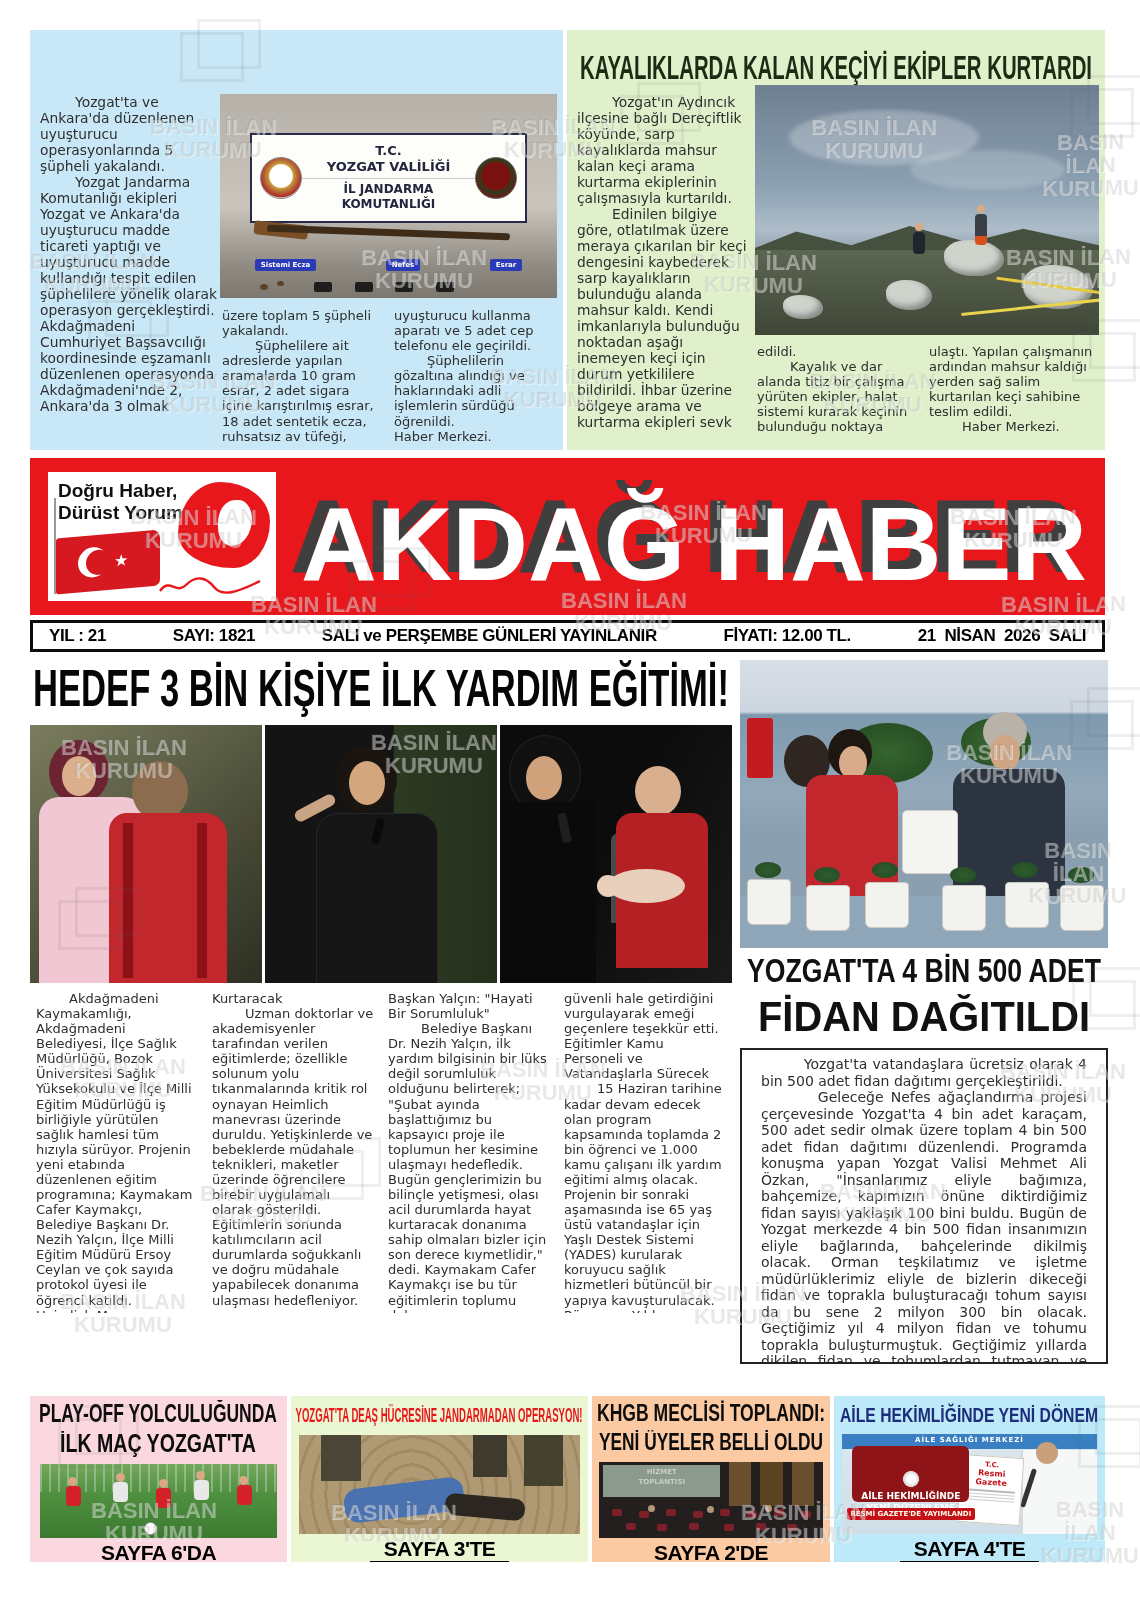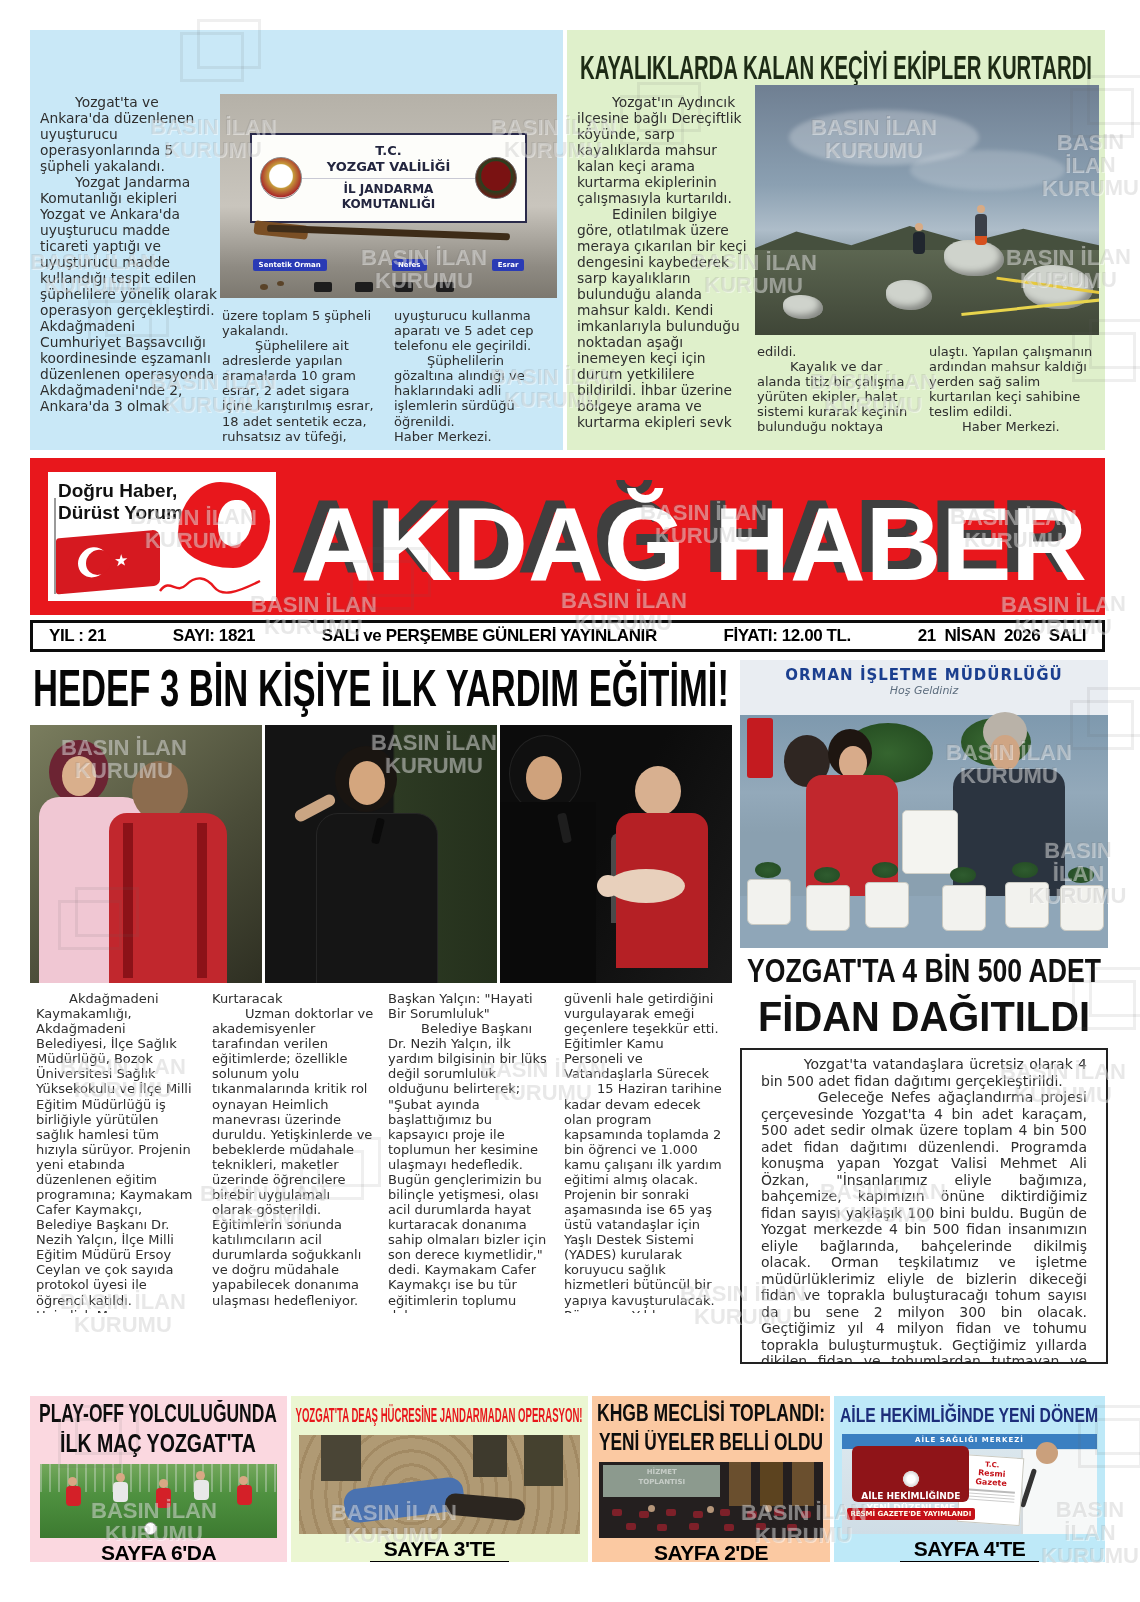--- a/index.html
+++ b/index.html
@@ -109,21 +109,21 @@
         <div class="ev-center">
           <div style="font-size:13px;">T.C.</div>
           <div style="font-size:13px;">YOZGAT VALİLİĞİ</div>
           <div style="font-size:12px;border-top:1px solid #c9c9d4;margin-top:3px;padding-top:3px;">İL JANDARMA KOMUTANLIĞI</div>
         </div>
         <div class="ev-emblem" style="background:radial-gradient(circle at 50% 45%,#7a1212 48%,#28401f 52%,#7a1212 78%,#d8c27a 82%);border:1px solid #666;"></div>
       </div>
       <div class="ev-stock"></div>
       <div class="ev-rifle"></div>
       <div class="ev-labels">
-        <span class="ev-label">Sentetik Orman</span>
+        <span class="ev-label">Sistemi Ecza</span>
         <span class="ev-label">Nefes</span>
         <span class="ev-label">Esrar</span>
       </div>
       <div class="ev-phone" style="left:28%;"></div>
       <div class="ev-phone" style="left:40%;"></div>
       <div class="ev-phone" style="left:52%;"></div>
       <div class="ev-phone" style="left:64%;"></div>
       <div class="blob" style="left:12%;bottom:4%;width:8px;height:6px;background:#5a4328;"></div>
       <div class="blob" style="left:17%;bottom:6%;width:7px;height:5px;background:#5a4328;"></div>
     </div>
@@ -244,24 +244,20 @@
         Belediye Başkanı Dr. Nezih Yalçın, ilk yardım bilgisinin bir lüks değil sorumluluk olduğunu belirterek; "Şubat ayında başlattığımız bu kapsayıcı proje ile toplumun her kesimine ulaşmayı hedefledik. Bugün gençlerimizin bu bilinçle yetişmesi, olası acil durumlarda hayat kurtaracak donanıma sahip olmaları bizler için son derece kıymetlidir," dedi. Kaymakam Cafer Kaymakçı ise bu tür eğitimlerin toplumu daha</div>
       <div class="col bodytxt">güvenli hale getirdiğini vurgulayarak emeği geçenlere teşekkür etti.
 Eğitimler Kamu Personeli ve Vatandaşlarla Sürecek
         15 Haziran tarihine kadar devam edecek olan program kapsamında toplamda 2 bin öğrenci ve 1.000 kamu çalışanı ilk yardım eğitimi almış olacak. Projenin bir sonraki aşamasında ise 65 yaş üstü vatandaşlar için Yaşlı Destek Sistemi (YADES) kurularak koruyucu sağlık hizmetleri bütüncül bir yapıya kavuşturulacak.
 Rümeysa  Yıldız.</div>
     </div>
   </div>
 
   <div id="sap">
     <div class="ph" id="sap-photo" style="position:relative;width:368px;height:288px;">
-      <div class="sap-banner">
-        <div class="b1">ORMAN İŞLETME MÜDÜRLÜĞÜ</div>
-        <div class="b2">Hoş Geldiniz</div>
-      </div>
       <div class="abs" style="left:2%;top:20%;width:26px;height:60px;background:#c41b20;border-radius:3px;"></div>
       <div class="blob" style="left:28%;top:22%;width:90px;height:60px;background:radial-gradient(#35652f,#22471f);"></div>
       <div class="blob" style="left:60%;top:20%;width:70px;height:48px;background:radial-gradient(#3a6a33,#254c22);"></div>
       <div class="blob" style="left:12%;top:26%;width:46px;height:52px;background:#2f2622;"></div>
       <div class="blob" style="left:24%;top:24%;width:44px;height:48px;background:#1e1611;"></div>
       <div class="blob" style="left:27%;top:30%;width:28px;height:34px;background:#d8ab8a;"></div>
       <div class="abs" style="left:18%;top:40%;width:92px;height:58%;background:#c1272d;border-radius:16px 18px 0 0;"></div>
       <div class="blob" style="left:66%;top:18%;width:44px;height:40px;background:#b9b2a8;"></div>
       <div class="blob" style="left:68%;top:26%;width:30px;height:36px;background:#cfa584;"></div>
       <div class="abs" style="left:58%;top:38%;width:112px;height:60%;background:#2b3440;border-radius:18px 18px 0 0;"></div>

